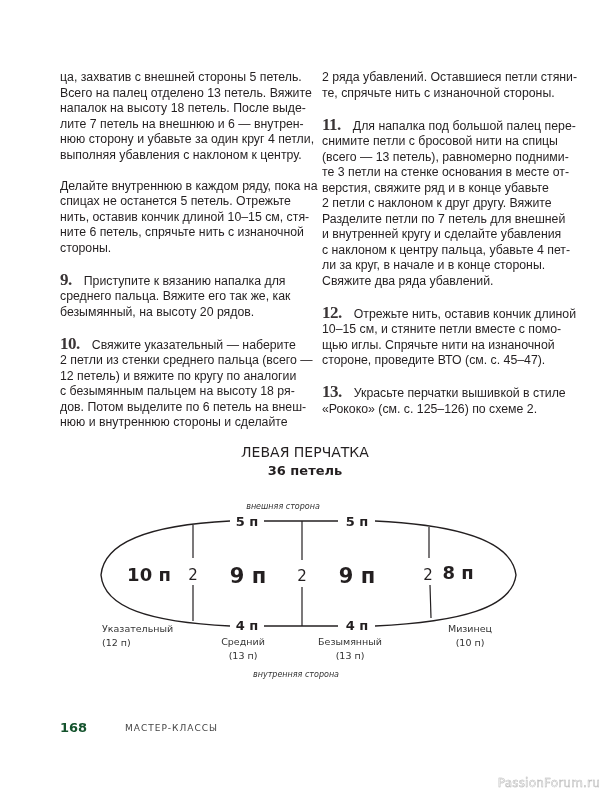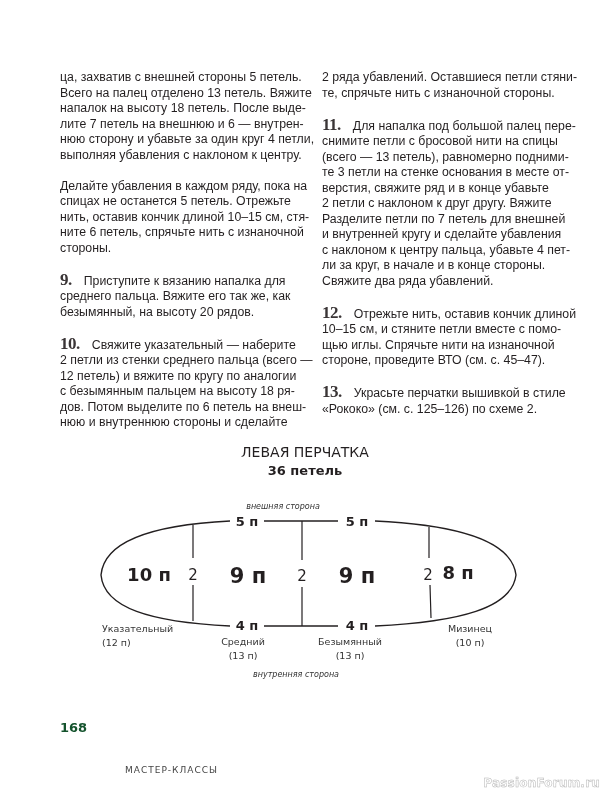--- a/index.html
+++ b/index.html
@@ -6,39 +6,39 @@
   body { width: 610px; height: 800px; background: #ffffff; position: relative; overflow: hidden;
          font-family: "Liberation Sans", sans-serif; color: #231f20; }
   .col { position: absolute; top: 70px; width: 250px; font-size: 12.3px; line-height: 15.5px; }
   .col.left { left: 60px; }
   .col.right { left: 322px; }
   .line { display: block; white-space: nowrap; }
   .para { margin-bottom: 15.5px; }
   .stepnum { font-family: "Liberation Serif", serif; font-weight: bold; font-size: 17px; color: #3a3536; margin-right: 12px; letter-spacing: -0.5px; }
   .diagram { position: absolute; left: 0; top: 430px; width: 610px; height: 260px; }
   .footer-num { position: absolute; left: 60px; top: 720px; font-family: "DejaVu Sans", sans-serif; font-weight: bold; font-size: 13px; color: #14532d; }
-  .footer-section { position: absolute; left: 125px; top: 765px; font-family: "DejaVu Sans", sans-serif; font-size: 9px; letter-spacing: 1px; color: #444; }
+  .footer-section { position: absolute; left: 125px; top: 723px; font-family: "DejaVu Sans", sans-serif; font-size: 9px; letter-spacing: 1px; color: #444; }
   .watermark { position: absolute; right: 10px; top: 776px; font-family: "DejaVu Sans", sans-serif; font-size: 12px; color: #fff;
-               -webkit-text-stroke: 0.5px #b5b5b5; letter-spacing: 0.2px; font-weight: bold; }
+               -webkit-text-stroke: 0.5px #b5b5b5; letter-spacing: 0.2px; }
   svg text { font-family: "DejaVu Sans", sans-serif; }
 </style>
 </head>
 <body>
 
 <div class="col left" id="col-left">
     <div class="para">
       <span class="line"><span>ца, захватив с внешней стороны 5 петель.</span></span>
       <span class="line"><span>Всего на палец отделено 13 петель. Вяжите</span></span>
       <span class="line"><span>напалок на высоту 18 петель. После выде-</span></span>
       <span class="line"><span>лите 7 петель на внешнюю и 6 — внутрен-</span></span>
       <span class="line"><span>нюю сторону и убавьте за один круг 4 петли,</span></span>
       <span class="line"><span>выполняя убавления с наклоном к центру.</span></span>
     </div>
     <div class="para">
-      <span class="line"><span>Делайте убавления в каждом ряду, пока на</span></span>
+      <span class="line"><span>Делайте внутреннюю в каждом ряду, пока на</span></span>
       <span class="line"><span>спицах не останется 5 петель. Отрежьте</span></span>
       <span class="line"><span>нить, оставив кончик длиной 10–15 см, стя-</span></span>
       <span class="line"><span>ните 6 петель, спрячьте нить с изнаночной</span></span>
       <span class="line"><span>стороны.</span></span>
     </div>
     <div class="para">
       <span class="line"><span class="stepnum">9.</span><span>Приступите к вязанию напалка для</span></span>
       <span class="line"><span>среднего пальца. Вяжите его так же, как</span></span>
       <span class="line"><span>безымянный, на высоту 20 рядов.</span></span>
     </div>

